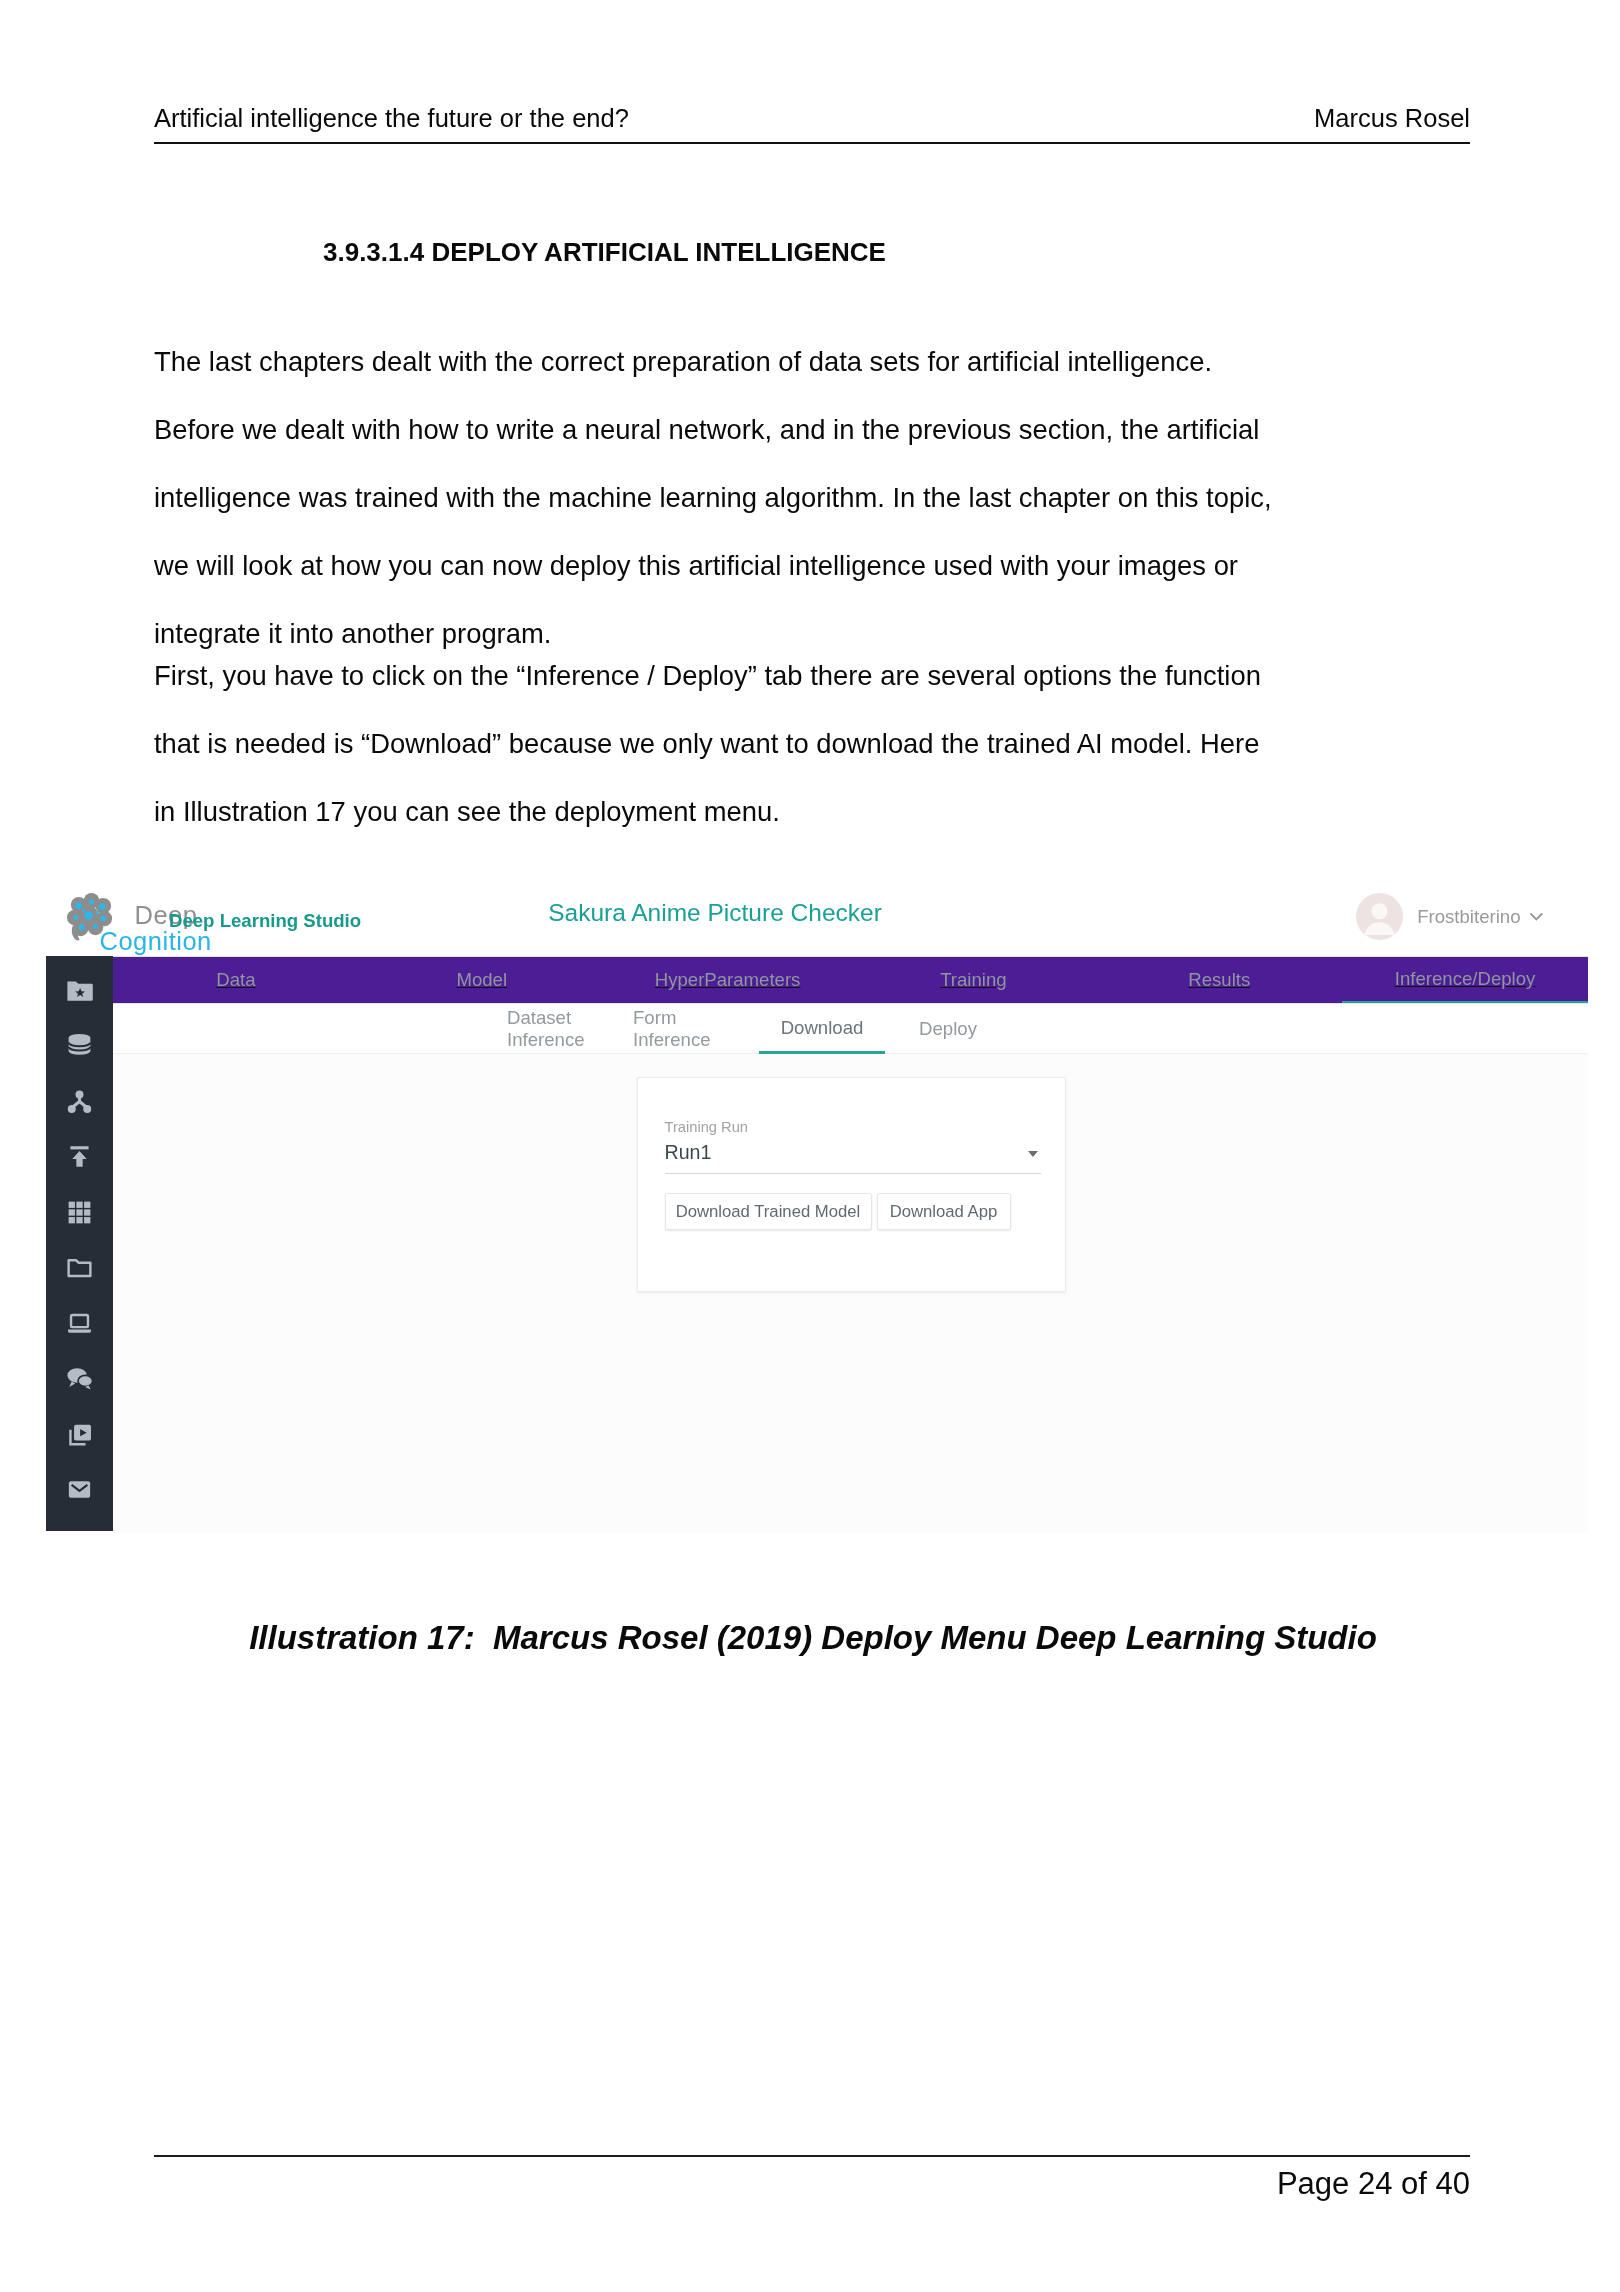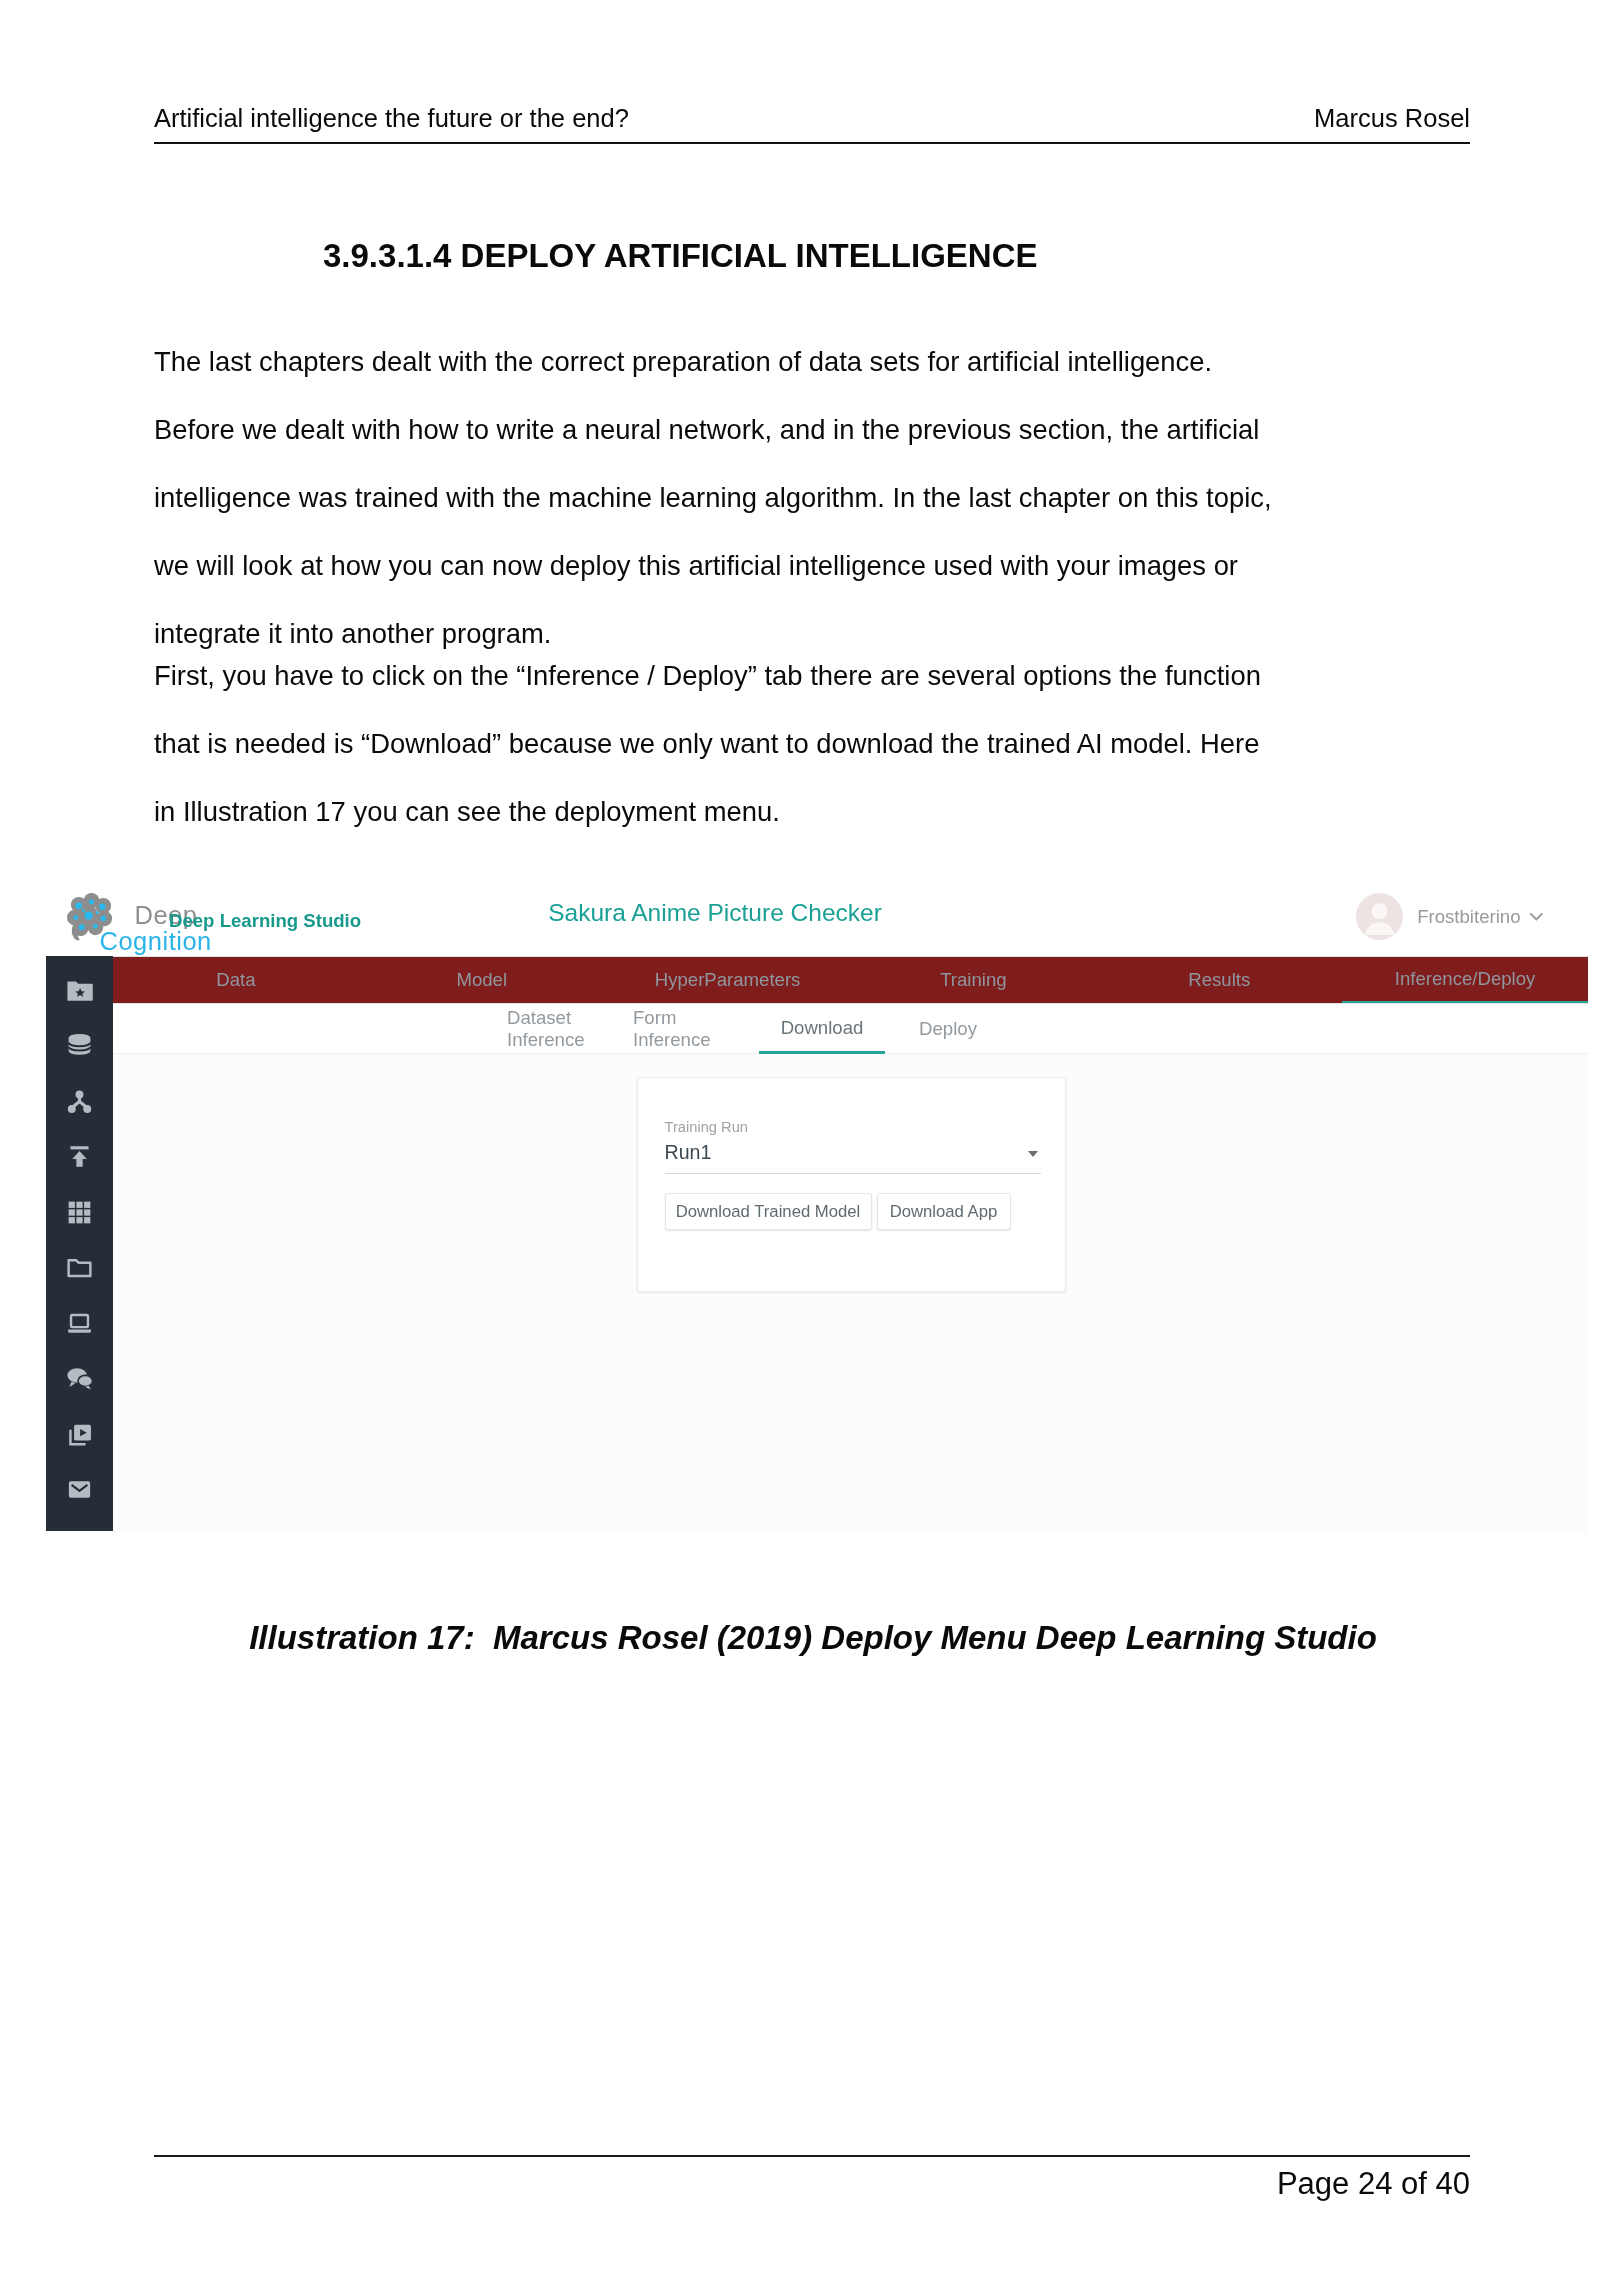--- a/index.html
+++ b/index.html
@@ -12,21 +12,21 @@
 
   
   .doc-header {
     position:absolute; left:154px; top:104px; width:1316px;
     display:flex; justify-content:space-between;
     font-size:25.5px; color:#0a0a0a;
     padding-bottom:8.8px; border-bottom:2.9px solid #111;
   }
   .doc-heading {
     position:absolute; left:323px; top:237px;
-    font-size:33px; font-weight:bold; color:#0a0a0a;
+    font-size:26px; font-weight:bold; color:#0a0a0a;
   }
   .doc-para {
     position:absolute; left:154px; width:1323px;
     font-size:27.4px; line-height:68px; color:#0a0a0a;
     white-space:pre-line;
   }
   .para1 { top:328px; }
   .para2 { top:642px; }
   .doc-caption {
     position:absolute; left:154px; top:1619px; width:1318px;
@@ -58,22 +58,23 @@
 
   .sidebar {
     position:absolute; left:6.9px; top:93px; width:67px; height:575px;
     background:#262d37; display:flex; flex-direction:column; align-items:center;
     padding-top:19.6px;
   }
   .side-icon { width:29px; height:29px; margin-bottom:26.5px; flex:none; cursor:pointer; display:flex; align-items:center; justify-content:center; }
 
   .tabbar {
     position:absolute; left:74px; top:93px; width:1475px; height:48px;
-    background:#7f1d1d; border-top:1px solid #e2e2e2; border-bottom:1px solid #e4e4e4;
+    background:#4c1d95; border-top:1px solid #e2e2e2; border-bottom:1px solid #e4e4e4;
     display:flex;
+    text-decoration:underline;
   }
   .tab {
     flex:1; display:flex; align-items:center; justify-content:center;
     font-size:18.6px; color:#8f969d; cursor:pointer; position:relative;
   }
   .tab.active { border-bottom:2.9px solid #27a398; }
 
   .subtabbar {
     position:absolute; left:74px; top:141px; width:1475px; height:50px;
     background:#fff; border-bottom:1px solid #efefef;

